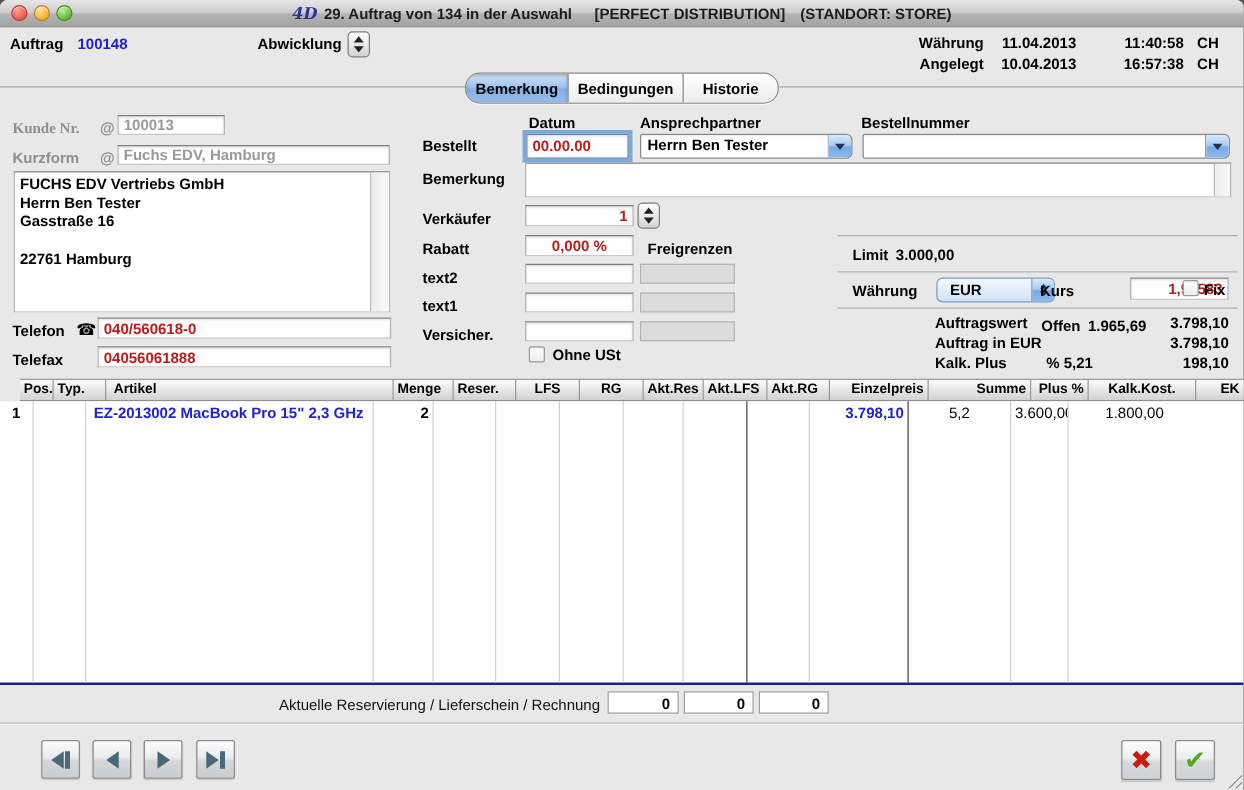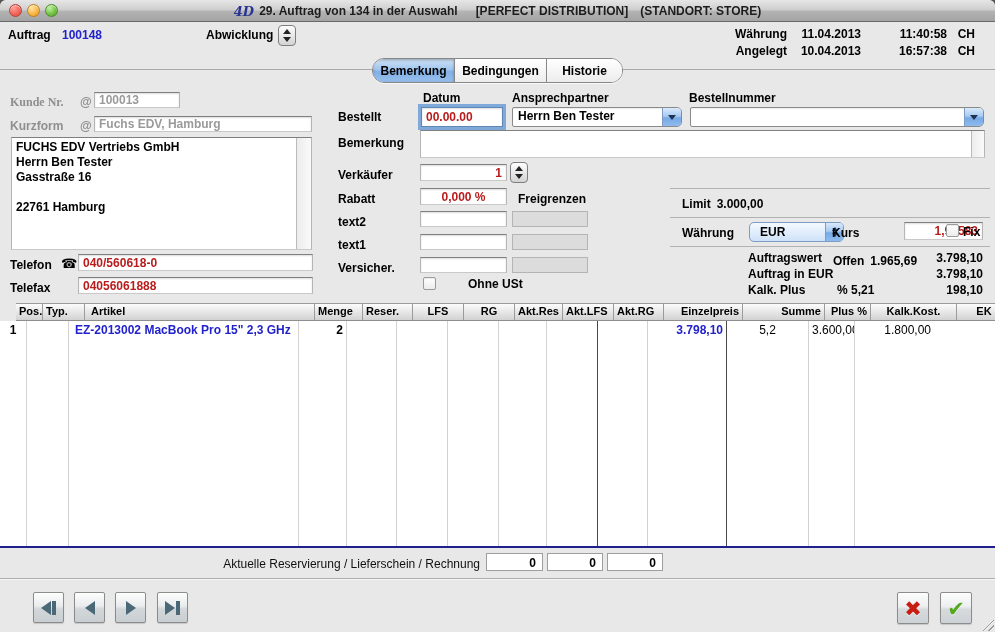--- a/index.html
+++ b/index.html
@@ -213,21 +213,21 @@
   <span class="lbl" style="left:338px;top:215px;">text2</span>
   <input class="field" style="left: 420px; top: 211px; width: 87px; height: 16px;" readonly="">
   <div class="disfield" style="left:512px;top:211px;width:76px;height:16px;"></div>
   <span class="lbl" style="left:338px;top:238px;">text1</span>
   <input class="field" style="left: 420px; top: 234px; width: 87px; height: 16px;" readonly="">
   <div class="disfield" style="left:512px;top:234px;width:76px;height:16px;"></div>
   <span class="lbl" style="left:338px;top:261px;">Versicher.</span>
   <input class="field" style="left: 420px; top: 257px; width: 87px; height: 16px;" readonly="">
   <div class="disfield" style="left:512px;top:257px;width:76px;height:16px;"></div>
   <span class="checkbox" style="left:423px;top:277px;"></span>
-  <span class="lbl" style="left:442px;top:277px;margin-left:26px;">Ohne USt</span>
+  <span class="lbl" style="left:442px;top:277px;">Ohne USt</span>
 
   <div class="hline" style="left:670px;top:188px;width:320px;"></div>
   <div class="hline" style="left:670px;top:217px;width:320px;"></div>
   <div class="hline" style="left:670px;top:246px;width:320px;"></div>
   <div class="pair" style="left:682px;top:197px;">
     <span>Limit</span>
     <span>3.000,00</span>
   </div>
   <div class="pair" style="left:833px;top:210px;margin-top:44px;">
     <span>Offen</span>

